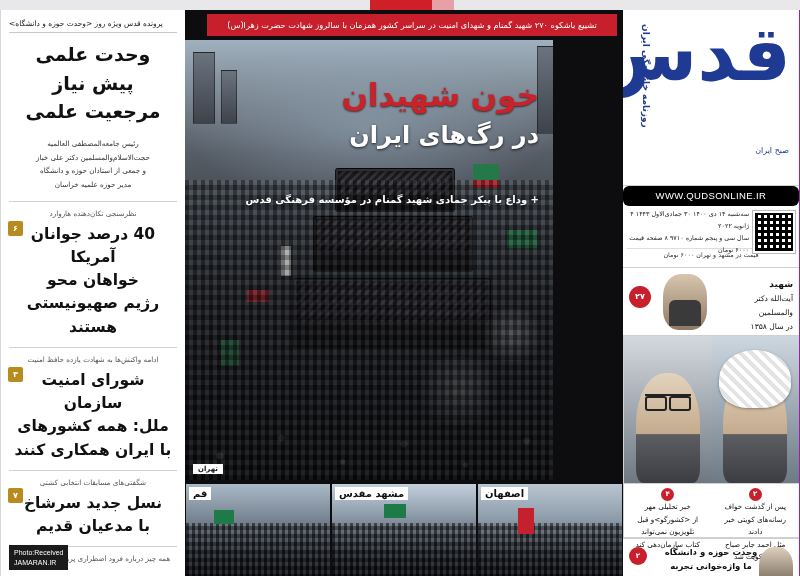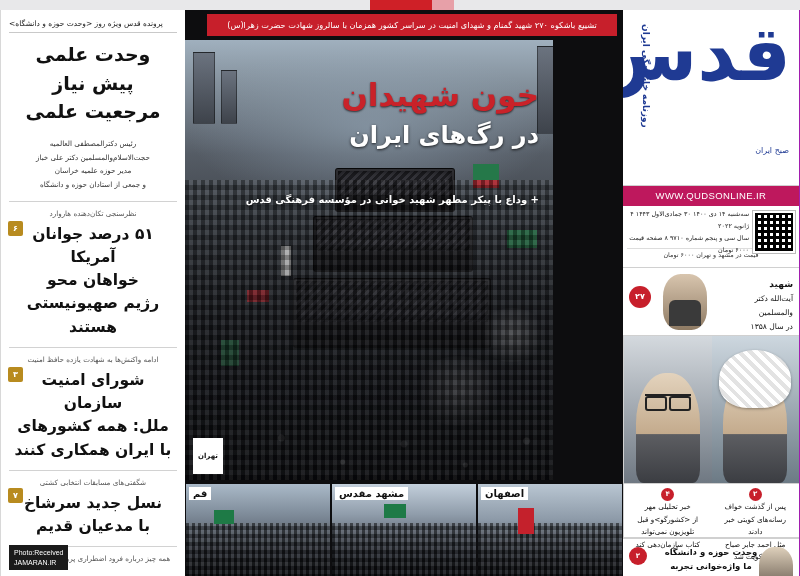--- a/index.html
+++ b/index.html
@@ -121,21 +121,21 @@
     color:#ffffff; font-weight:bold; font-size:24px; line-height:1.35; margin-top:4px;
     text-shadow: 0 1px 3px rgba(0,0,0,0.8);
   }
   .subtitle-over {
     position:absolute; top:152px; right:14px; z-index:5;
     color:#fff; font-size:10px; font-weight:bold; line-height:1.6;
     text-shadow: 0 1px 3px rgba(0,0,0,0.85);
   }
   .city-tag {
     position:absolute; background:#ffffff; color:#111; font-size:7px;
-    padding:14px 5px; z-index:6; font-weight:bold;
+    padding:1px 5px; z-index:6; font-weight:bold;
   }
 
   
   .thumbs { position:absolute; top:474px; left:0; width:438px; height:102px; display:flex; gap:2px; padding:0 1px; }
   .thumb { position:relative; flex:1; overflow:hidden; background:#23262c; }
   .thumb .sky { position:absolute; inset:0; }
   .t-isfahan .sky { background:linear-gradient(180deg,#b9c6d2 0%,#8d9aa8 35%,#4a505a 70%,#22252b 100%); }
   .t-mashhad .sky { background:linear-gradient(180deg,#c3cfdb 0%,#8f9caa 30%,#3f4550 72%,#1d2026 100%); }
   .t-qom .sky { background:linear-gradient(180deg,#aab9c8 0%,#7e8b99 30%,#454b55 70%,#1e2127 100%); }
   .thumb .mob {
@@ -163,23 +163,23 @@
     letter-spacing:-3px;
   }
   .logo-side {
     position:absolute; top:14px; left:14px; writing-mode:vertical-rl;
     font-size:9px; color:#1f3a93; font-weight:bold; line-height:1.9; letter-spacing:1px;
   }
   .logo-fa {
     position:absolute; bottom:30px; right:10px; font-size:8px; color:#1f3a93;margin-top:9px;
   }
   .site-bar {
-    height:20px; background:#be185d; color:#fff; text-align:center;
+    height:20px; background:#000000; color:#fff; text-align:center;
     font-size:9.5px; line-height:20px; font-family:"Liberation Sans", sans-serif;
-    letter-spacing:0.4px; direction:ltr;
+    letter-spacing:0.4px; direction:ltr;border-radius:6px;
   }
   .infoband { position:relative; height:62px; border-bottom:1px solid #d0d0d0; padding:2px 4px; }
   .qr {
     position:absolute; top:5px; right:4px; width:42px; height:42px;
     background:
       repeating-linear-gradient(0deg,#000 0 3px,#fff 3px 6px),
       repeating-linear-gradient(90deg,#000 0 3px,#fff 3px 6px);
     background-blend-mode: multiply;
     border:2px solid #fff; outline:1px solid #bbb;
   }
@@ -264,33 +264,33 @@
       <span>پرونده قدس ویژه روز &lt;وحدت حوزه و دانشگاه&gt;</span>
     </div>
 
     <div class="lead-head">
       <div>وحدت علمی</div>
       <div>پیش نیاز</div>
       <div>مرجعیت علمی</div>
     </div>
 
     <div class="sub-block">
-      <div>رئیس دکتر‌المصطفی العالمیه</div>
+      <div>رئیس جامعه‌المصطفی العالمیه</div>
       <div>حجت‌الاسلام‌والمسلمین دکتر علی خباز</div>
+      <div>و جمعی از استادان حوزه و دانشگاه</div>
       <div>مدیر حوزه علمیه خراسان</div>
-      <div>و جمعی از استادان حوزه و دانشگاه</div>
     </div>
 
     <div class="sep"></div>
 
     <div style="position:relative;">
       <div class="badge" style="top:16px;">۶</div>
       <div class="kicker">نظرسنجی تکان‌دهنده هاروارد</div>
       <div class="item-head">
-        <div>۵۱ درصد جوانان آمریکا</div>
+        <div>40 درصد جوانان آمریکا</div>
         <div>خواهان محو</div>
         <div>رژیم صهیونیستی هستند</div>
       </div>
     </div>
 
     <div class="sep"></div>
 
     <div style="position:relative;">
       <div class="badge" style="top:16px;">۳</div>
       <div class="kicker">ادامه واکنش‌ها به شهادت یازده حافظ امنیت</div>
@@ -358,21 +358,21 @@
       <div class="smoke" style="left:228px; top:316px; width:92px; height:70px;"></div>
       <div class="smoke" style="left:292px; top:268px; width:70px; height:54px;"></div>
 
       <div class="crowd"></div>
 
       <div class="title-over">
         <div class="t1">خون شهیدان</div>
         <div class="t2">در رگ‌های ایران</div>
       </div>
 
-      <div class="subtitle-over">+ وداع با پیکر مطهر شهید خوانی در مؤسسه فرهنگی قدس</div>
+      <div class="subtitle-over">+ وداع با پیکر جمادی شهید گمنام در مؤسسه فرهنگی قدس</div>
 
       <div class="city-tag" style="bottom:6px; left:8px;">تهران</div>
     </div>
 
     <div class="thumbs">
       <div class="thumb t-isfahan">
         <div class="sky"></div>
         <div class="mob"></div>
         <div class="flag-r" style="left:40px; top:24px; width:16px; height:26px;"></div>
         <div class="tag">اصفهان</div>

